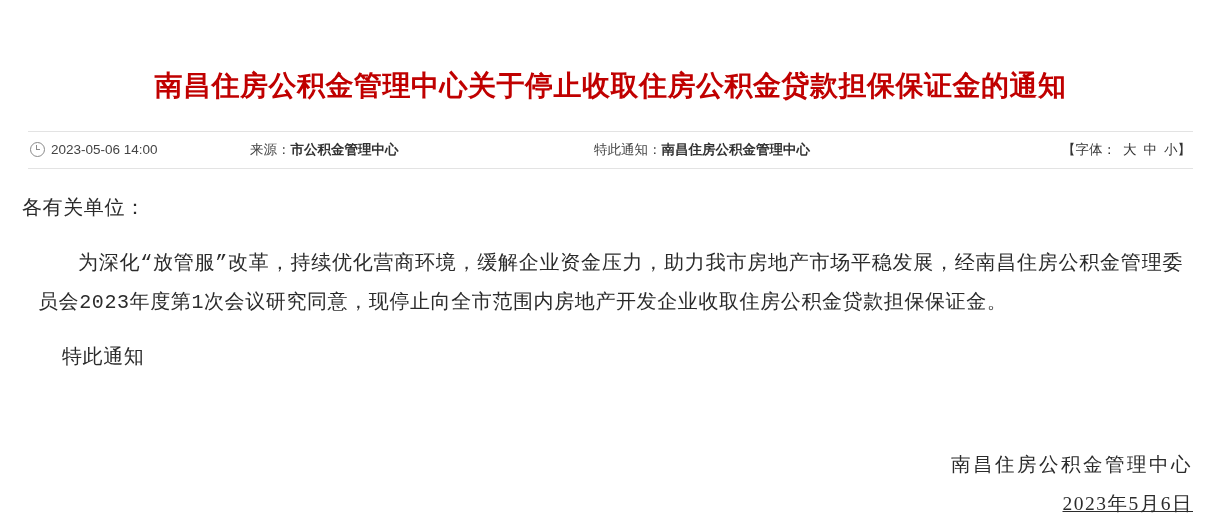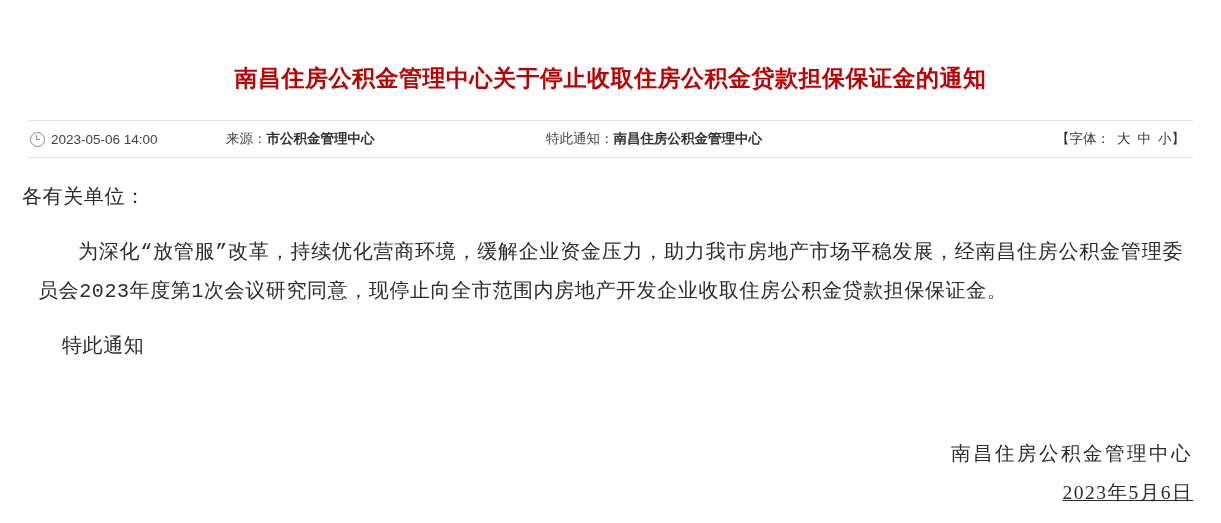--- a/index.html
+++ b/index.html
@@ -17,39 +17,40 @@
   .page {
     position: relative;
     width: 1221px;
     height: 523px;
     background: #ffffff;
     box-sizing: border-box;
   }
   .doc-title {
     text-align: center;
     color: #c00000;
-    font-size: 23px;
+    font-size: 28px;
     font-weight: bold;
     letter-spacing: 0.5px;
     padding-top: 48px;
     padding-left: 40px;
     padding-right: 40px;
     line-height: 1.35;
     font-family: "Liberation Sans", sans-serif;
   }
   .meta-bar {
     margin: 26px 28px 0 28px;
     border-top: 1px solid #e3e3e3;
     border-bottom: 1px solid #e3e3e3;
     height: 36px;
     display: flex;
     align-items: center;
     font-size: 13.5px;
     color: #444444;
     position: relative;
+    gap: 24px;
   }
   .meta-date {
     display: flex;
     align-items: center;
     width: 198px;
     padding-left: 2px;
     box-sizing: border-box;
   }
   .clock-icon {
     display: inline-block;
@@ -91,21 +92,21 @@
   .meta-label {
     color: #444;
   }
   .meta-value {
     color: #333;
     font-weight: bold;
     text-align: center;
   }
   .font-size-ctrl {
     position: absolute;
-    right: 8px;
+    right: 2px;
     top: 50%;
     transform: translateY(-50%);
     display: flex;
     align-items: center;
     color: #333;
     font-size: 13.5px;
     white-space: nowrap;
   }
   .font-size-ctrl .fs-opt {
     margin-left: 7px;

